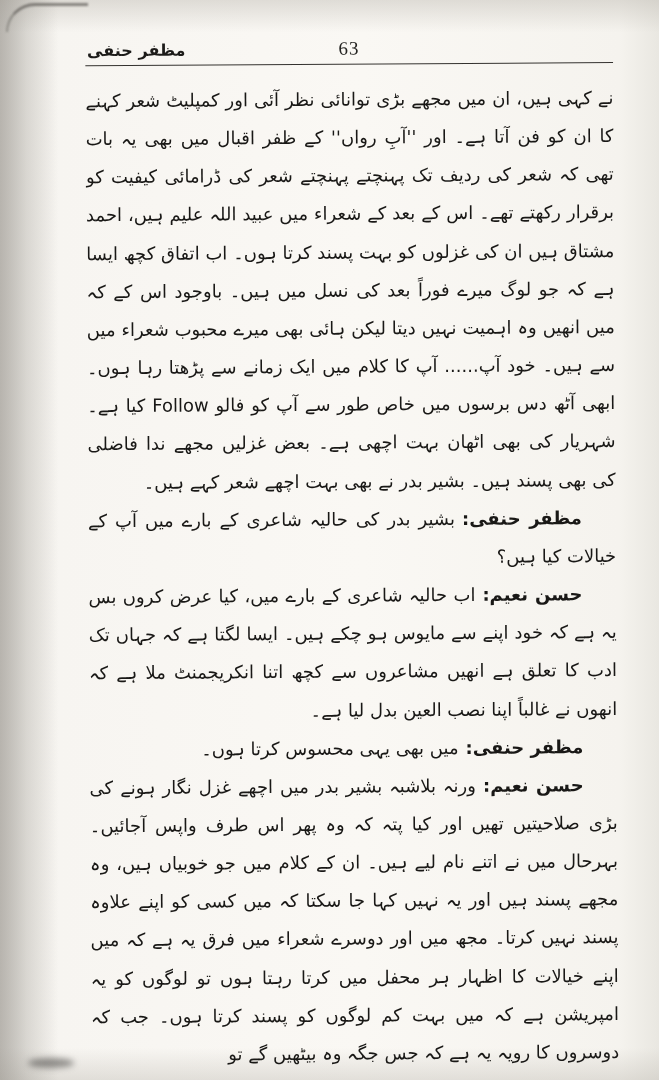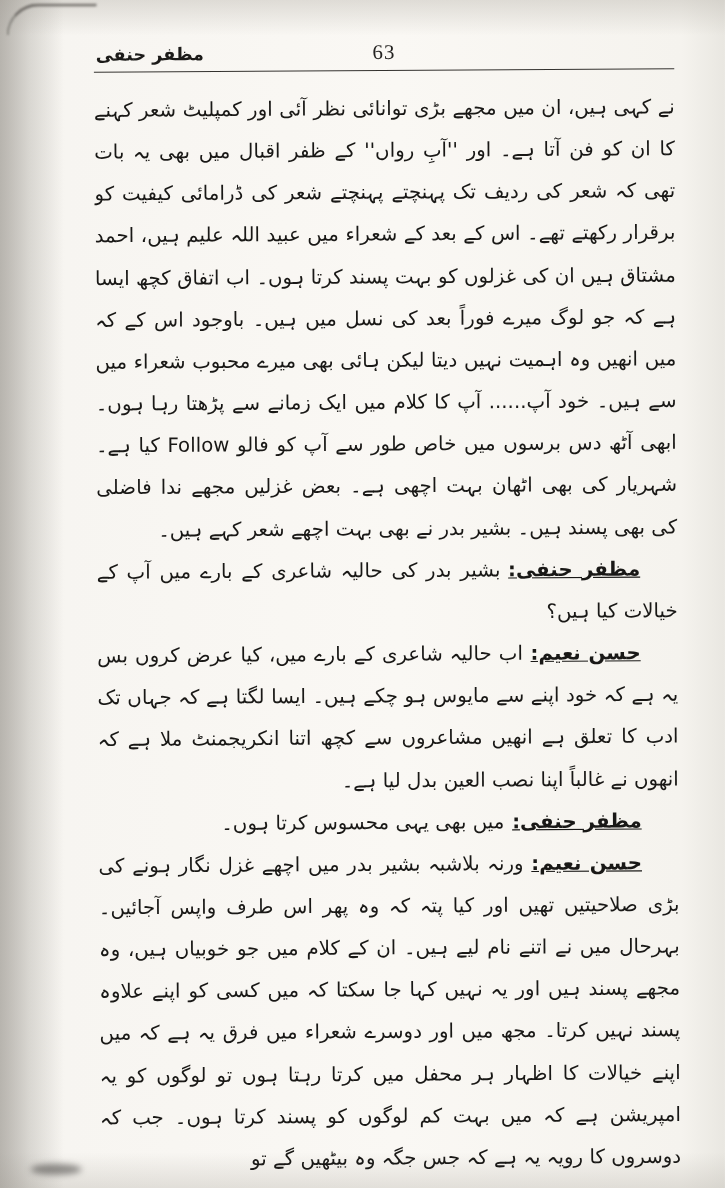--- a/index.html
+++ b/index.html
@@ -63,21 +63,21 @@
     color:#191816;
   }
   .text p{
     margin:0;
     font-size:18px;
     line-height:2.12;
     text-align:justify;
   }
   .text p.indent{text-indent:34px;}
   .speaker{font-weight:bold;}
-  .speaker:not(:empty){margin-left:7px;text-decoration:underline;}
+  .speaker:not(:empty){margin-left:7px;}
 </style>
 </head>
 <body>
 
 <div class="page">
   <div class="edge-left"></div>
   <div class="corner-mark"></div>
   <div class="bottom-mark"></div>
 
   <div class="content">

